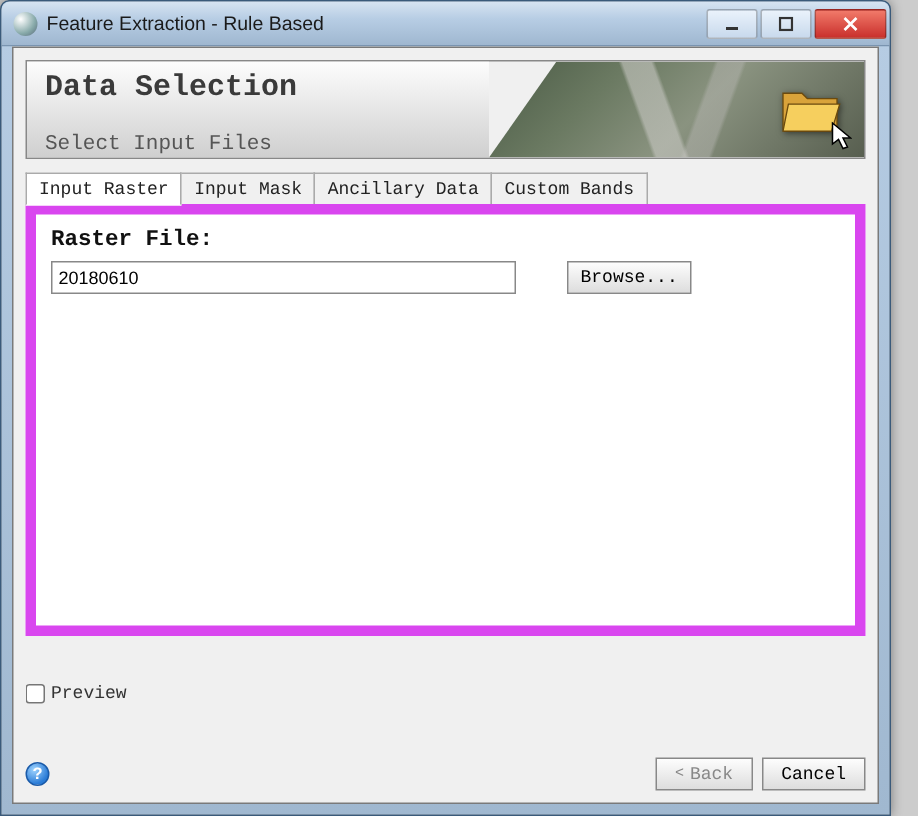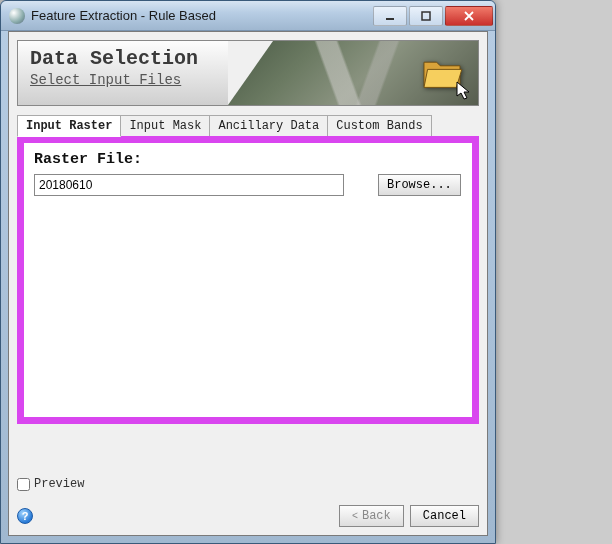--- a/index.html
+++ b/index.html
@@ -1,59 +1,59 @@
 <!DOCTYPE html>
 <html><head>
 <meta charset="utf-8">
 <style>
   * { box-sizing: border-box; margin: 0; padding: 0; }
   html, body { width: 612px; height: 544px; font-family: "Microsoft YaHei", "Segoe UI", Tahoma, sans-serif; background: #ccc; overflow: hidden; }
 
   
-  .window { width: 496px; height: 544px; background: linear-gradient(#b7cde4, #a0b8d0); border: 1px solid #3a5a7a; border-radius: 6px 6px 0 0; box-shadow: 0 0 8px rgba(0,0,0,.4); position: relative; }
+  .window { width: 594px; height: 544px; background: linear-gradient(#b7cde4, #a0b8d0); border: 1px solid #3a5a7a; border-radius: 6px 6px 0 0; box-shadow: 0 0 8px rgba(0,0,0,.4); position: relative; }
   .titlebar { height: 30px; display: flex; align-items: center; padding: 0 2px 0 8px; background: linear-gradient(#d7e4f2,#b7cde4 40%,#9fb7d0); border-bottom: 1px solid #7a94b0; border-radius: 6px 6px 0 0; }
   .title-icon { width: 16px; height: 16px; margin-right: 6px; border-radius: 50%; background: radial-gradient(circle at 30% 30%, #fff, #8aa 60%, #567); }
   .titlebar .title { font-size: 13px; color: #1a1a1a; flex: 1; }
   .winbtns { display: flex; gap: 2px; }
   .winbtn { width: 34px; height: 20px; border-radius: 2px; display: flex; align-items: center; justify-content: center; cursor: pointer; border: 1px solid rgba(0,0,0,.25); }
   .winbtn.min { background: linear-gradient(#eaf2fb,#c8d9ec); }
   .winbtn.max { background: linear-gradient(#eaf2fb,#c8d9ec); }
   .winbtn.close { background: linear-gradient(#f17a6a,#c9302c); width: 48px; }
   .winbtn svg { width: 10px; height: 10px; }
 
   
   .client { position: absolute; top: 30px; left: 7px; right: 7px; bottom: 7px; background: #f0f0f0; border: 1px solid #7a7a7a; }
 
   
   .banner { margin: 8px; height: 66px; border: 1px solid #888; display: flex; overflow: hidden; }
   .banner-left { flex: 1; background: linear-gradient(#fdfdfd,#cfcfcf); padding: 6px 12px; display: flex; flex-direction: column; justify-content: flex-start; }
   .banner-title { font-size: 20px; font-family: "Courier New", monospace; color: #3a3a3a; font-weight: 600; }
-  .banner-sub { font-size: 14px; font-family: "Courier New", monospace; color: #555; margin-top: 2px; text-decoration: underline; }
+  .banner-sub { font-size: 14px; font-family: "Courier New", monospace; color: #555; margin-top: 18px; }
   .banner-right { width: 250px; position: relative; background: linear-gradient(135deg,#4a5a45 0%,#6b7a62 30%,#8a9380 55%,#575e4f 100%); clip-path: polygon(18% 0, 100% 0, 100% 100%, 0 100%); }
   .banner-right::before { content:""; position:absolute; inset:0; background:
      linear-gradient(70deg, transparent 40%, rgba(200,200,195,.6) 41%, rgba(200,200,195,.6) 48%, transparent 49%),
      linear-gradient(110deg, transparent 55%, rgba(180,180,175,.5) 56%, rgba(180,180,175,.5) 62%, transparent 63%); }
   .banner-folder { position: absolute; right: 14px; top: 14px; width: 44px; height: 36px; }
   .banner-folder svg { width: 100%; height: 100%; filter: drop-shadow(1px 1px 2px rgba(0,0,0,.5)); }
   .banner-cursor { position: absolute; right: 8px; top: 40px; width: 14px; height: 20px; }
 
   
   .tabs-wrap { margin: 4px 8px 0 8px; }
   .tabs { display: flex; font-size: 12px; font-family: "SimSun","Courier New", monospace; }
   .tab { padding: 3px 8px; background: #f0f0f0; border: 1px solid #aaa; border-bottom: none; margin-right: -1px; color: #222; position: relative; top: 1px; cursor: pointer; }
-  .tab.active { background: #fff; border-bottom: 1px solid #fff; z-index: 2; font-weight: bold; }
+  .tab.active { background: #fff; border-bottom: 1px solid #fff; z-index: 2; }
   .tab-panel { border: 7px solid #d946ef; background: #fff; height: 288px; padding: 8px 10px; position: relative; }
   .panel-label { font-size: 15px; font-family: "SimSun","Courier New", monospace; font-weight: bold; color: #111; margin-bottom: 6px; }
   .file-row { display: flex; gap: 6px; align-items: center; }
   .file-input { flex: 0 0 310px; height: 22px; font-size: 12px; padding: 2px 4px; border: 1px solid #888; background: #fff; font-family: Tahoma, sans-serif; }
   .browse-btn { height: 22px; padding: 0 8px; font-size: 12px; font-family: "SimSun","Courier New", monospace; background: linear-gradient(#fdfdfd,#ddd); border: 1px solid #888; cursor: pointer; margin-left: 28px; }
 
   
   .footer { position: absolute; left: 8px; right: 8px; bottom: 8px; }
-  .preview-row { display: flex; align-items: center; gap: 4px; font-size: 12px; font-family: "SimSun","Courier New", monospace; color: #333; margin-bottom: 14px; }
+  .preview-row { display: flex; align-items: center; gap: 4px; font-size: 12px; font-family: "SimSun","Courier New", monospace; color: #333; margin-bottom: 36px; }
   .preview-row input[type=checkbox] { width: 13px; height: 13px; }
   .nav-row { display: flex; align-items: center; justify-content: flex-end; gap: 6px; }
   .help-icon { width: 16px; height: 16px; border-radius: 50%; background: radial-gradient(circle at 35% 30%, #9fd4ff, #2a7bd6 70%); color: #fff; font-size: 11px; font-weight: bold; display: flex; align-items: center; justify-content: center; margin-right: auto; border: 1px solid #1a5aa8; cursor: pointer; }
   .nav-btn { height: 22px; padding: 0 12px; font-size: 12px; font-family: "SimSun","Courier New", monospace; background: linear-gradient(#fdfdfd,#ddd); border: 1px solid #888; cursor: pointer; display: flex; align-items: center; gap: 4px; }
   .nav-btn.disabled { color: #888; }
   .chev { font-size: 10px; }
 </style>
 </head>
 <body>
 

